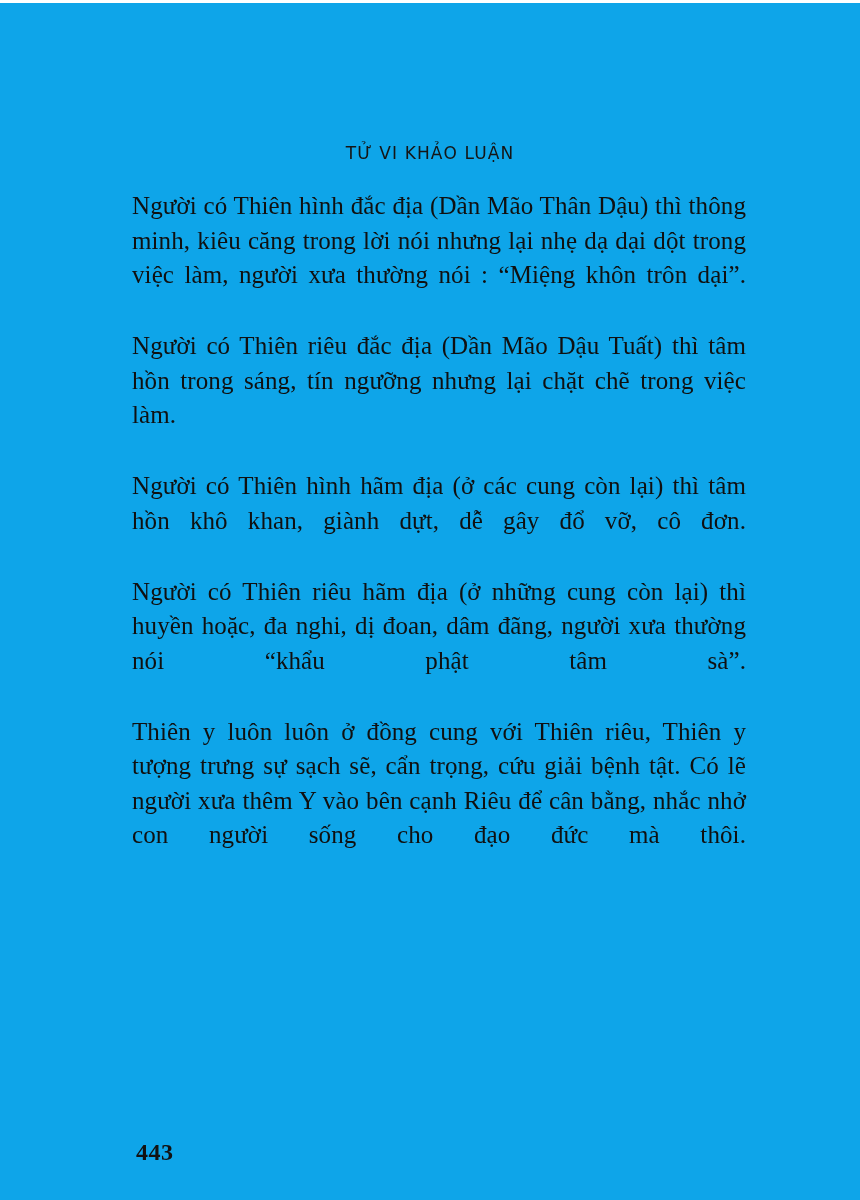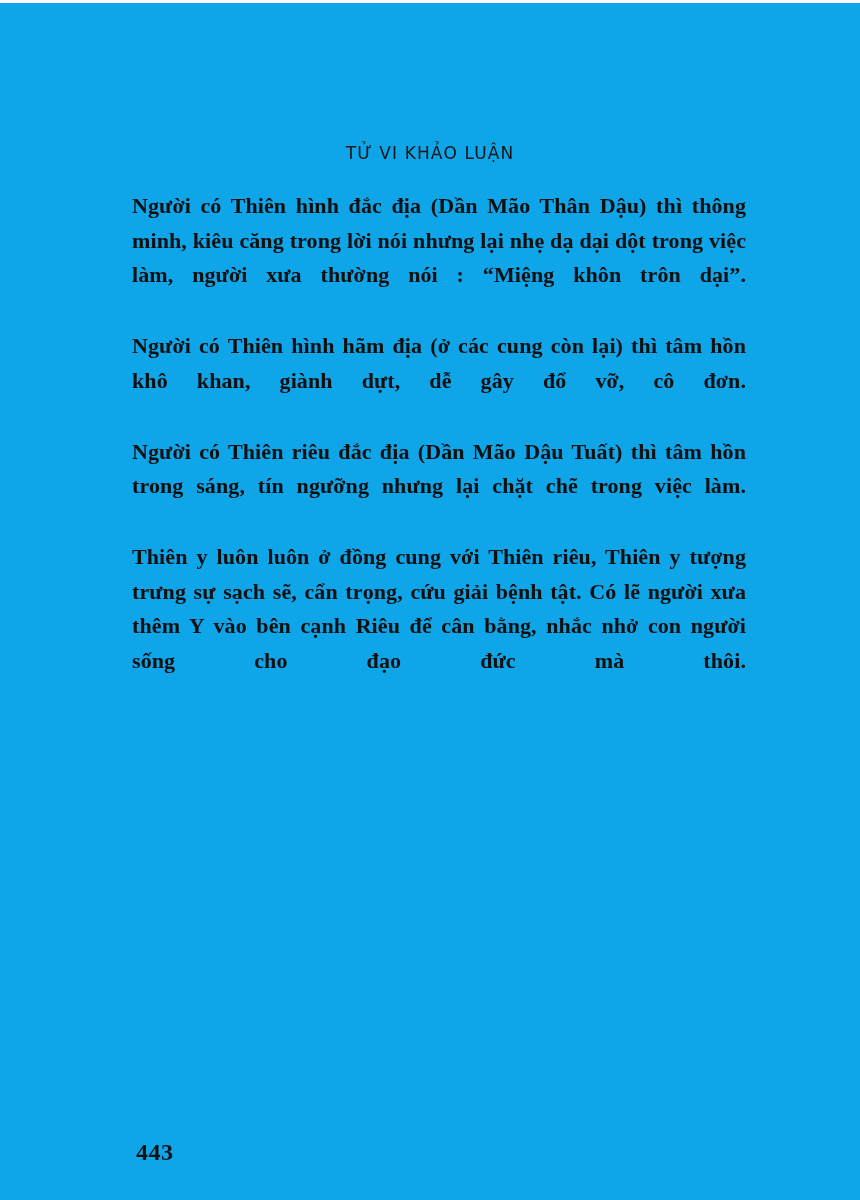--- a/index.html
+++ b/index.html
@@ -35,26 +35,26 @@
     font-weight: 400;
   }
   .body-col {
     position: absolute;
     top: 186px;
     left: 132px;
     width: 614px;
   }
   p.para {
     margin: 0 0 2px 0;
-    font-size: 22px;
+    font-size: 25px;
     line-height: 34.5px;
     text-align: justify;
     text-justify: inter-word;
     letter-spacing: 0.1px;
-    font-weight: 700;
+    font-weight: 400;
     color: #101010;
   }
   p.para::after {
     content: "";
     display: inline-block;
     width: 100%;
   }
   .gap-before-head {
     height: 42px;
   }
@@ -72,22 +72,23 @@
 </head>
 <body>
 
 <div class="page">
 
   <div class="running-head">TỬ VI KHẢO LUẬN</div>
 
   <div class="body-col">
 
     <p class="para">Người có Thiên hình đắc địa (Dần Mão Thân Dậu) thì thông minh, kiêu căng trong lời nói nhưng lại nhẹ dạ dại dột trong việc làm, người xưa thường nói : “Miệng khôn trôn dại”.</p>
+    <p class="para">Người có Thiên riêu đắc địa (Dần Mão Dậu Tuất) thì tâm hồn trong sáng, tín ngưỡng nhưng lại chặt chẽ trong việc làm.</p>
     <p class="para">Người có Thiên hình hãm địa (ở các cung còn lại) thì tâm hồn khô khan, giành dựt, dễ gây đổ vỡ, cô đơn.</p>
-    <p class="para">Người có Thiên riêu đắc địa (Dần Mão Dậu Tuất) thì tâm hồn trong sáng, tín ngưỡng nhưng lại chặt chẽ trong việc làm.</p>
+    <p class="para">Người có Thiên riêu hãm địa (ở những cung còn lại) thì huyền hoặc, đa nghi, dị đoan, dâm đãng, người xưa thường nói “khẩu phật tâm sà”.</p>
     <p class="para">Thiên y luôn luôn ở đồng cung với Thiên riêu, Thiên y tượng trưng sự sạch sẽ, cẩn trọng, cứu giải bệnh tật. Có lẽ người xưa thêm Y vào bên cạnh Riêu để cân bằng, nhắc nhở con người sống cho đạo đức mà thôi.</p>
 
     <div class="gap-before-head"></div>
 
   </div>
 
   <div class="folio">443</div>
 
 </div>
 

